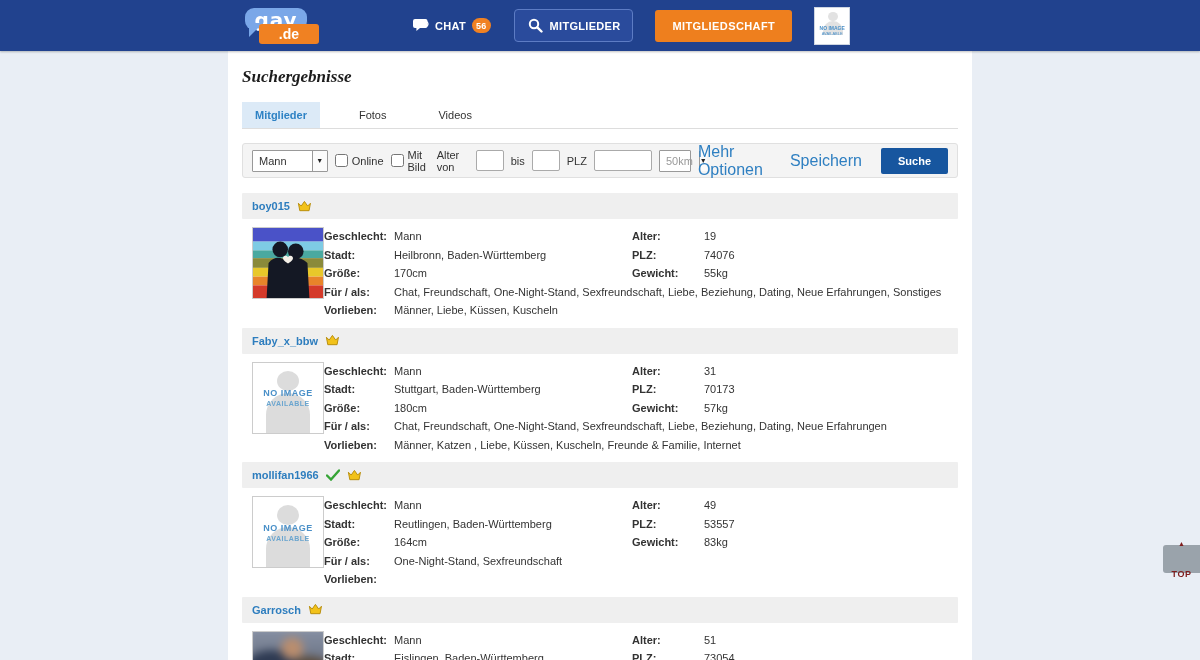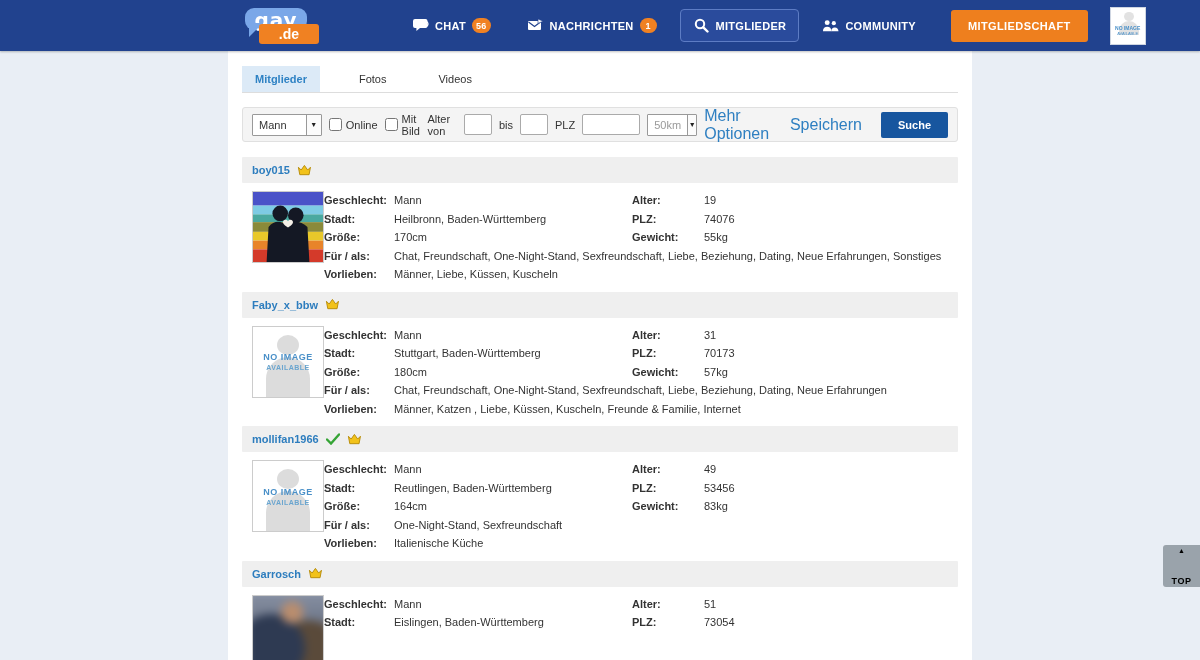--- a/index.html
+++ b/index.html
@@ -33,21 +33,21 @@
   .tabs { margin-top:15px; border-bottom:1px solid #ddd; display:flex; gap:26px; }
   .tab { font-size:11px; color:#333; padding:7px 13px; cursor:pointer; }
   .tab.active { background:#dceaf7; color:#2e82c4; font-weight:bold; }
 
   
   .filterbar { margin-top:14px; background:#f4f4f4; border:1px solid #e0e0e0; border-radius:3px; height:35px; display:flex; align-items:center; padding:0 9px; font-size:11px; color:#333; gap:7px; }
   .sel { background:#fff; border:1px solid #999; height:22px; display:flex; align-items:center; cursor:pointer; border-radius:1px; }
   .sel .sel-text { padding:0 6px; flex:1; }
   .sel .sel-btn { width:15px; height:100%; border-left:1px solid #999; display:flex; align-items:center; justify-content:center; font-size:7px; color:#222; background:#fbfbfb; }
   .sel-gender { width:102px; }
-  .sel-dist { width:50px; color:#9a9a9a; }
+  .sel-dist { width:32px; color:#9a9a9a; }
   .chk-wrap { display:flex; align-items:center; gap:4px; cursor:pointer; }
   .chk-wrap input { width:13px; height:13px; }
   .txt { height:21px; border:1px solid #aaa; border-radius:2px; font-size:11px; padding:0 3px; font-family:inherit; }
   .txt-age { width:28px; }
   .txt-plz { width:58px; }
   .flink { color:#2e7fc1; text-decoration:none; font-size:16px; cursor:pointer; }
   .spacer { flex:1; }
   .suche-btn { background:#17569f; color:#fff; border:none; font-weight:bold; font-size:11px; padding:7px 17px; border-radius:2px; cursor:pointer; font-family:inherit; margin-left:12px; }
 
   
@@ -71,21 +71,21 @@
     background:
       radial-gradient(circle at 55% 28%, #b98d6e 0 14%, transparent 15%),
       radial-gradient(circle at 30% 70%, #2e3a52 0 40%, transparent 41%),
       radial-gradient(circle at 75% 75%, #5a4a3a 0 35%, transparent 36%),
       linear-gradient(180deg, #8a93a6 0%, #6b7486 45%, #454c5c 100%); }
   .detail-grid { display:grid; grid-template-columns:70px 238px 72px 1fr; grid-auto-rows:18.5px; align-items:center; font-size:11px; color:#333; flex:1; }
   .lbl { font-weight:bold; }
   .span-rest { grid-column:2 / 5; }
 
   
-  .top-btn { position:absolute; right:0; top:545px; width:37px; height:42px; background:#9aa3ab; border-radius:3px 0 0 3px; display:flex; flex-direction:column; align-items:center; justify-content:center; cursor:pointer; color:#000000;gap:20px; }
+  .top-btn { position:absolute; right:0; top:545px; width:37px; height:28px; background:#9aa3ab; border-radius:3px 0 0 3px; display:flex; flex-direction:column; align-items:center; justify-content:center; cursor:pointer; color:#7f1d1d;gap:20px; }
   .top-btn .caret { font-size:7px; line-height:7px; }
   .top-btn .txt-top { font-size:9px; font-weight:bold; margin-top:2px; letter-spacing:.5px; }
 </style>
 </head>
 <body>
 
 <div class="topbar">
   <div class="logo">
     <div class="logo-bubble">
       <span class="logo-text">gay</span>
@@ -96,61 +96,40 @@
       <div class="nav-item">
         <span class="nav-icon">
           <svg viewBox="0 0 17 15">
             <path d="M2 1h10.5a2 2 0 0 1 2 2v5a2 2 0 0 1-2 2H7l-3.6 3v-3H2a2 2 0 0 1-2-2V3a2 2 0 0 1 2-2z" fill="#fff" transform="translate(1,0)"></path>
             <path d="M13 3c2 .4 3 1.6 3 3s-1 2.6-3 3" fill="none" stroke="#fff" stroke-width="1.2"></path>
           </svg>
         </span>
         <span>CHAT</span>
         <span class="badge">56</span>
       </div>
-      <div class="nav-item">
-        <span class="nav-icon">
-          <svg viewBox="0 0 17 15">
-            <rect x="1" y="3" width="13" height="9" rx="1" fill="#fff"></rect>
-            <path d="M1.5 4 L7.5 8.5 L13.5 4" fill="none" stroke="#21428e" stroke-width="1.2"></path>
-            <path d="M11 1 l5 2.2 -5 2.2z" fill="#fff" stroke="#21428e" stroke-width=".6"></path>
-          </svg>
-        </span>
-        <span>NACHRICHTEN</span>
-        <span class="badge">1</span>
-      </div>
       <div class="nav-item active">
         <span class="nav-icon">
           <svg viewBox="0 0 15 15">
             <circle cx="6" cy="6" r="4.2" fill="none" stroke="#fff" stroke-width="2"></circle>
             <line x1="9.3" y1="9.3" x2="13.5" y2="13.5" stroke="#fff" stroke-width="2.4" stroke-linecap="round"></line>
           </svg>
         </span>
         <span>MITGLIEDER</span>
       </div>
-      <div class="nav-item">
-        <span class="nav-icon">
-          <svg viewBox="0 0 18 14">
-            <circle cx="5.5" cy="4" r="2.6" fill="#fff"></circle>
-            <path d="M1 13c0-3 2-4.6 4.5-4.6S10 10 10 13z" fill="#fff"></path>
-            <circle cx="12.5" cy="4.5" r="2.2" fill="#fff"></circle>
-            <path d="M9.8 13c.2-2.6 1.6-4 4-3.8 2 .1 3.5 1.7 3.7 3.8z" fill="#fff"></path>
-          </svg>
-        </span>
-        <span>COMMUNITY</span>
-      </div>
     </div>
   <button class="membership-btn">MITGLIEDSCHAFT</button>
   <div class="avatar">
     <span class="mini-sil"></span>
     <span class="t1">NO IMAGE</span>
     <span class="t2">AVAILABLE</span>
   </div>
 </div>
 
 <div class="panel">
+  <div class="page-title">Suchergebnisse</div>
 
   <div class="tabs" id="tabs">
       <div class="tab active">Mitglieder</div>
       <div class="tab">Fotos</div>
       <div class="tab">Videos</div>
     </div>
 
   <div class="filterbar">
     <div class="sel sel-gender">
       <span class="sel-text">Mann</span>
@@ -297,32 +276,31 @@
           </div>
       <div class="detail-grid">
         <span class="lbl">Geschlecht:</span>
         <span class="val">Mann</span>
         <span class="lbl">Alter:</span>
         <span class="val">49</span>
 
         <span class="lbl">Stadt:</span>
         <span class="val">Reutlingen, Baden-Württemberg</span>
         <span class="lbl">PLZ:</span>
-        <span class="val">53456</span>
+        <span class="val">53557</span>
 
         <span class="lbl">Größe:</span>
         <span class="val">164cm</span>
         <span class="lbl">Gewicht:</span>
         <span class="val">83kg</span>
 
         <span class="lbl">Für / als:</span>
         <span class="val span-rest">One-Night-Stand, Sexfreundschaft</span>
 
         <span class="lbl">Vorlieben:</span>
-        <span class="val span-rest">Italienische Küche</span>
       </div>
     </div>
   </div>
       <div class="entry">
     <div class="entry-head">
       <a class="uname">Garrosch</a>
 
       <span class="icon-crown">
         <svg viewBox="0 0 16 14">
               <path d="M1.5 3.5 L4.5 6.5 L8 1.5 L11.5 6.5 L14.5 3.5 L13 11.5 L3 11.5 Z" fill="#f2c21a" stroke="#b58a08" stroke-width="1"></path>

